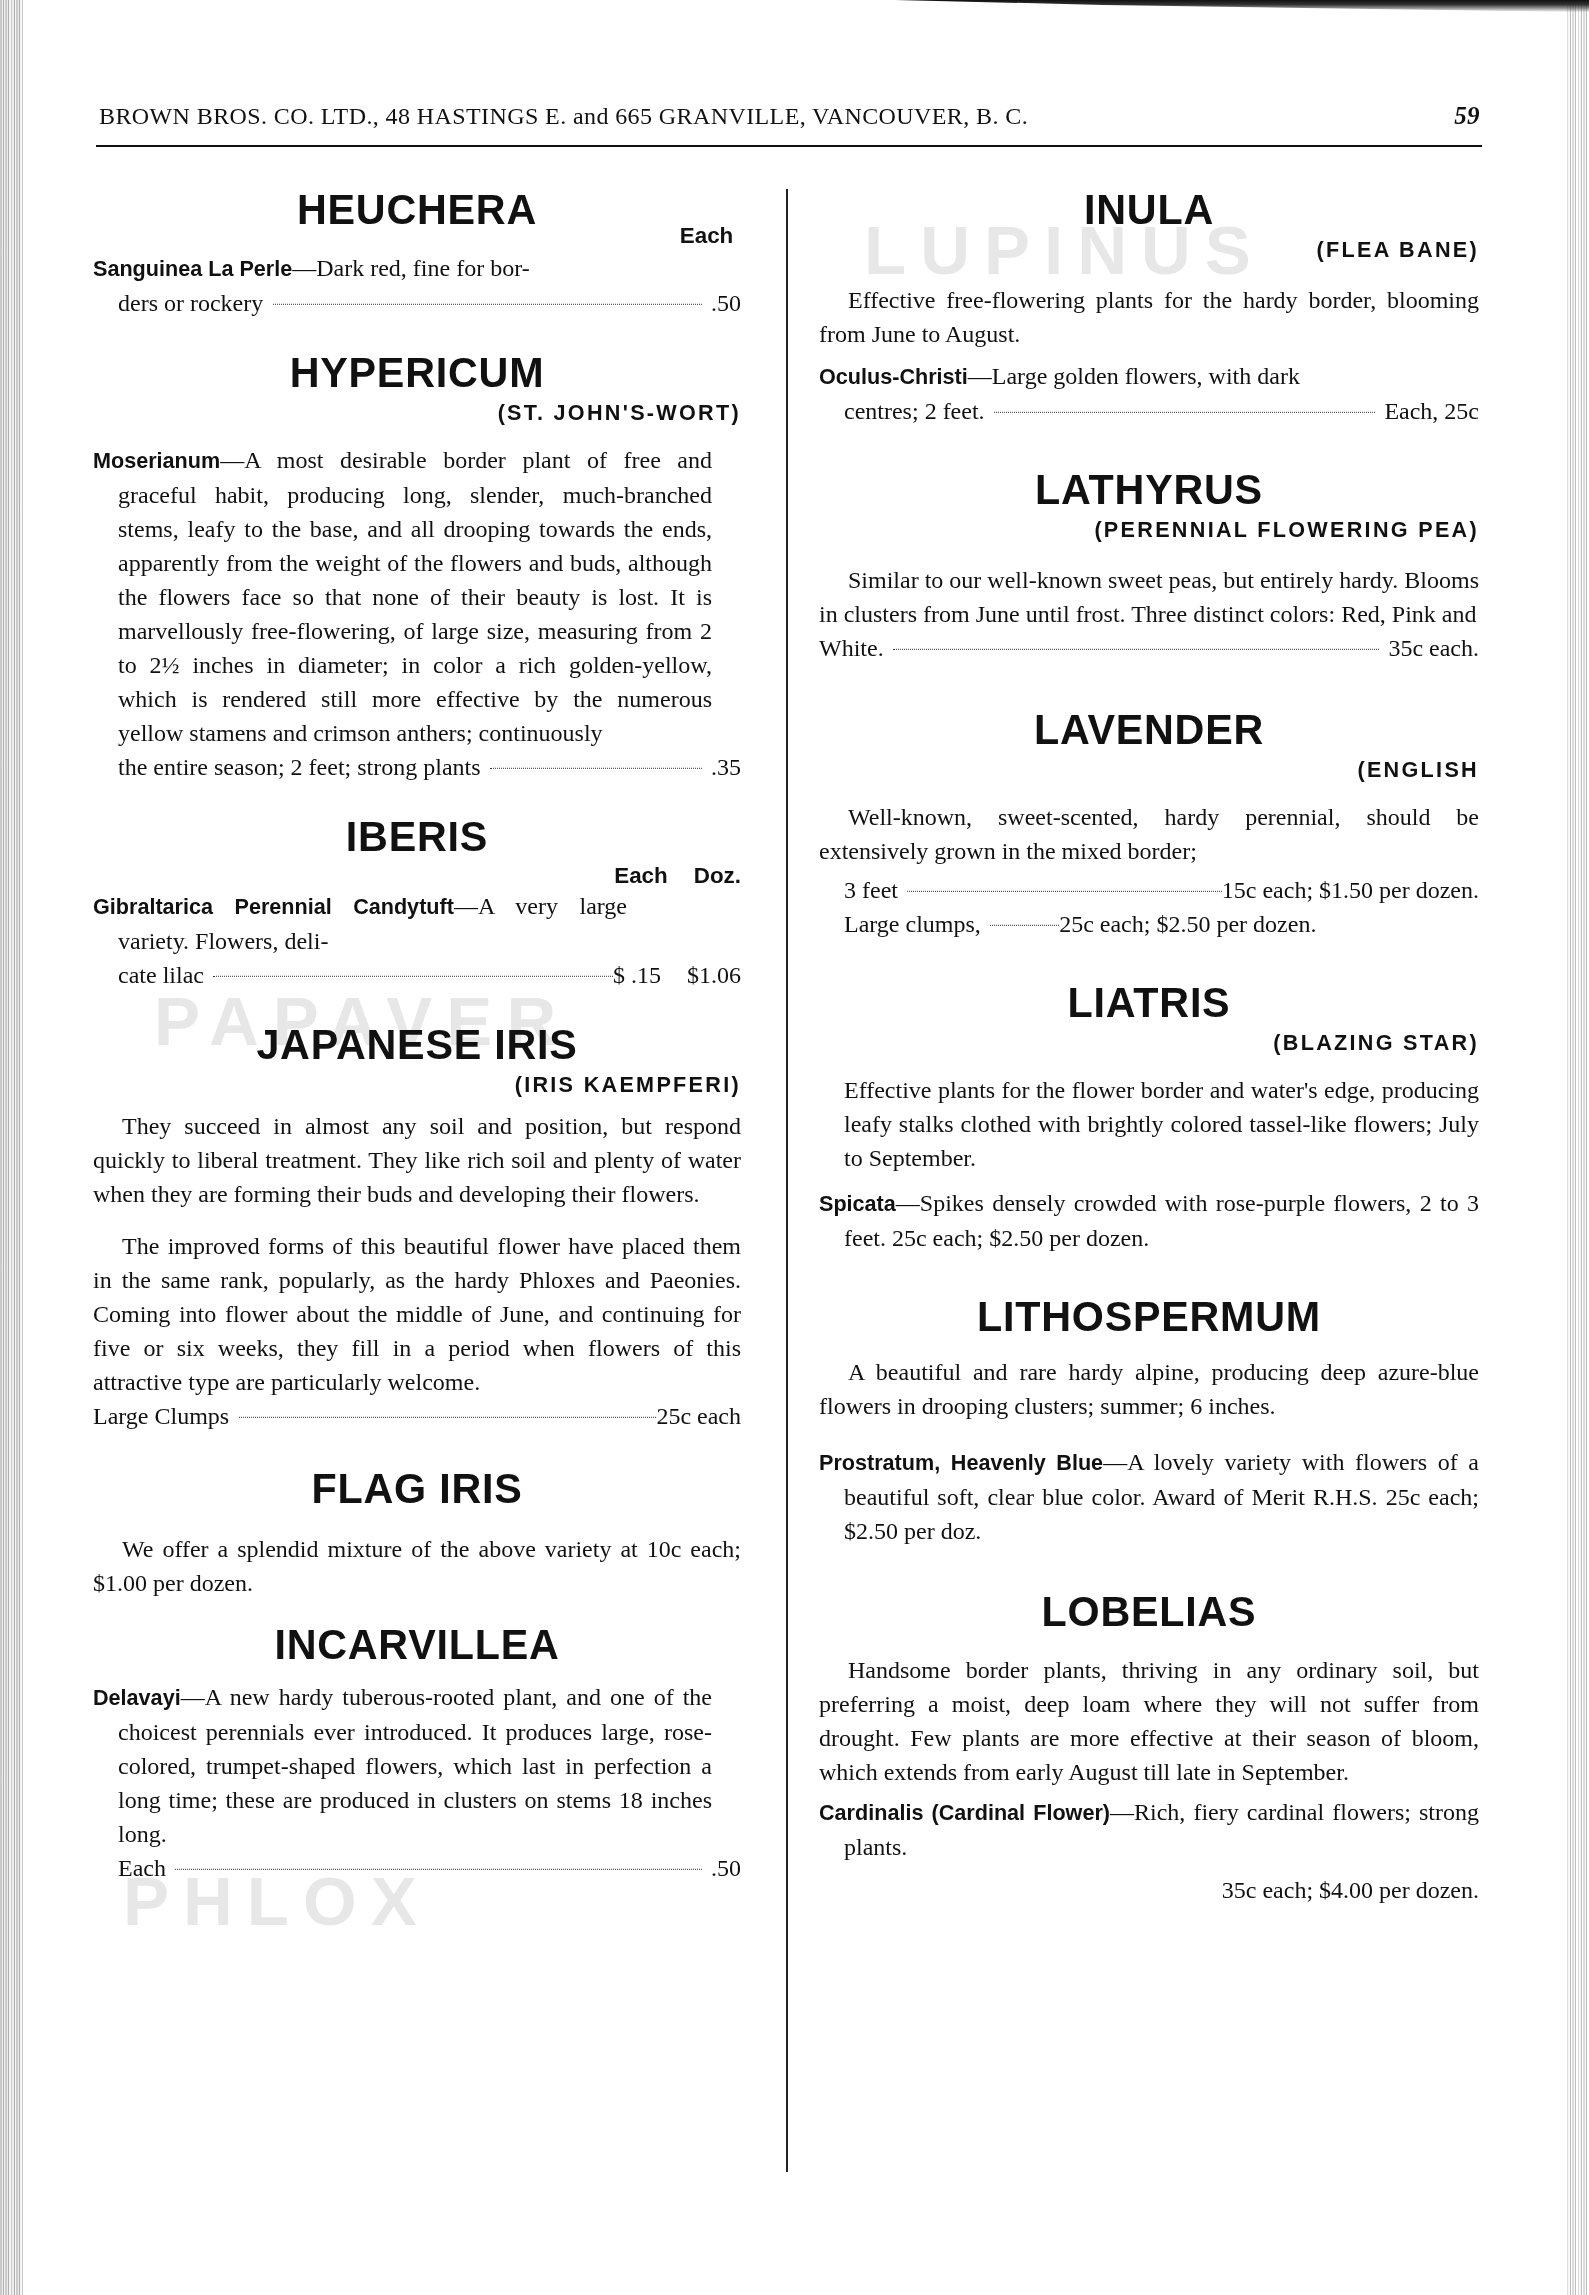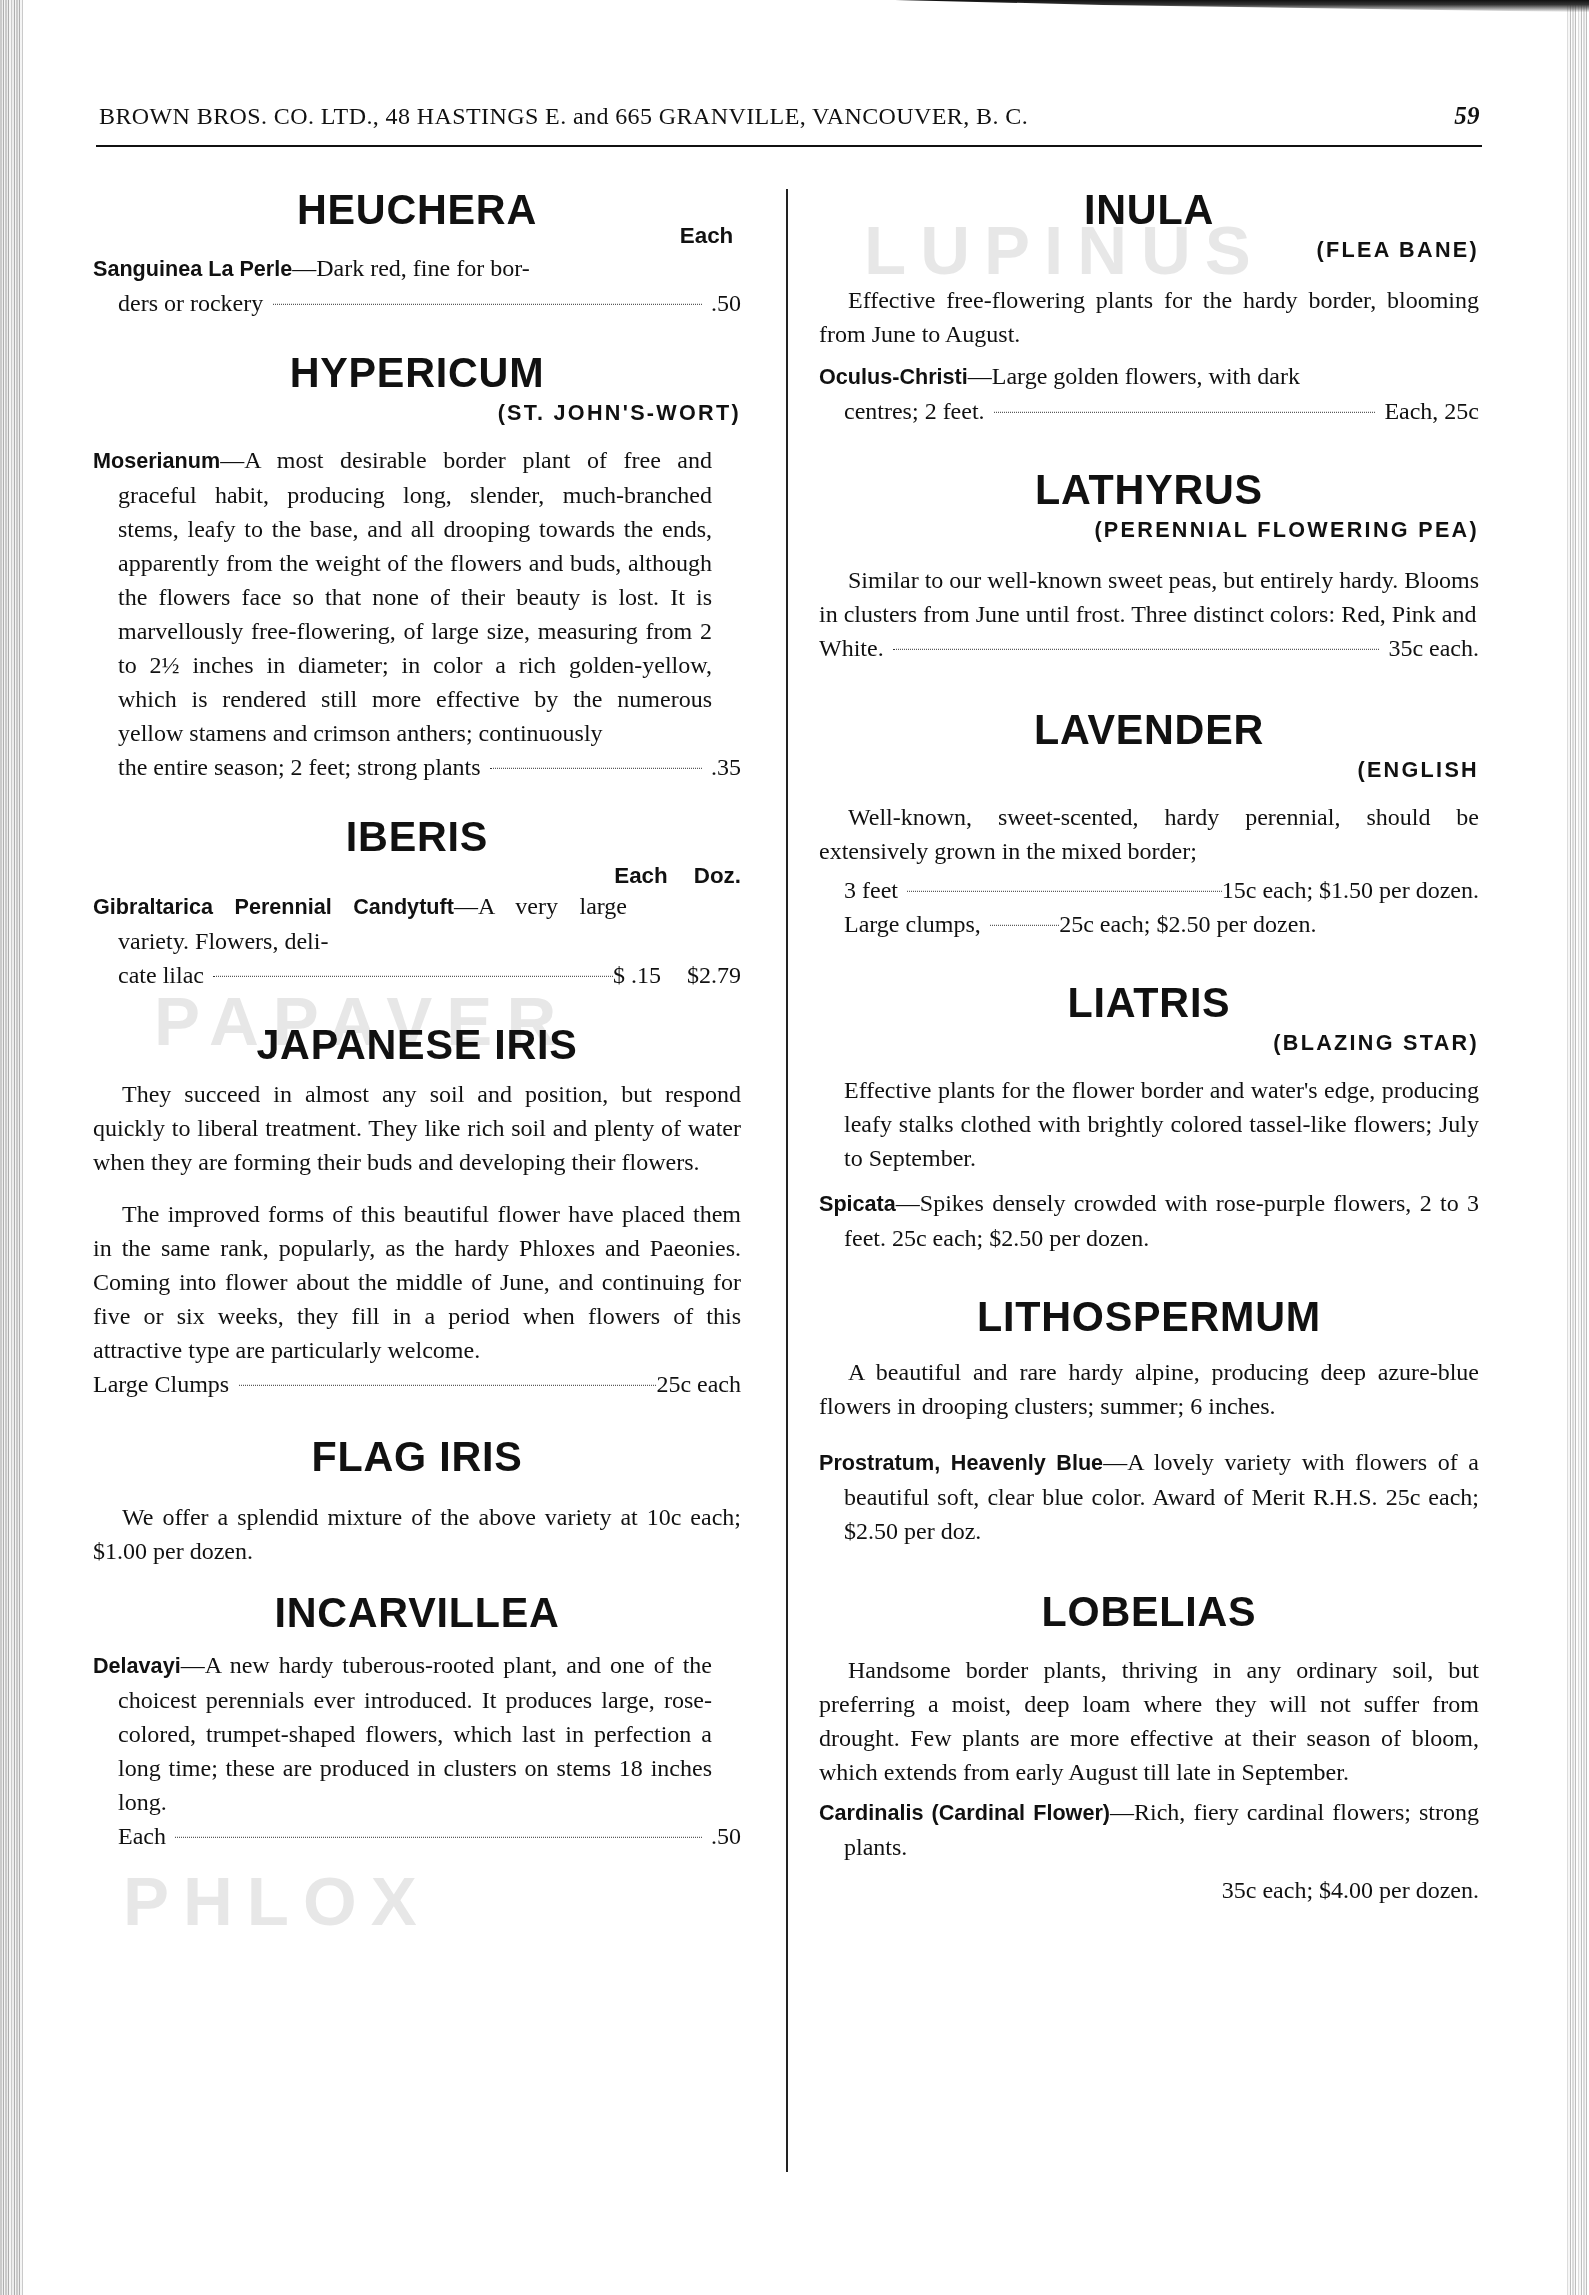--- a/index.html
+++ b/index.html
@@ -128,26 +128,27 @@
       <span>Each</span>
       <span>Doz.</span>
     </div>
     <p class="entry" style="padding-left:25px; text-indent:-25px; width:509px">
       <span class="variety">Gibraltarica Perennial Candytuft</span><span>—A very large variety. Flowers, deli-</span>
     </p>
     <div class="price-line indented">
       <span>cate lilac</span>
       <span class="leader" style="margin-right:0"></span>
       <span>$ .15</span>
-      <span style="margin-left:26px">$2.79</span>
+      <span style="margin-left:26px">$1.06</span>
     </div>
   </section>
 
   <section>
     <div class="heading" style="margin-top:31px">JAPANESE IRIS</div>
+    <div class="subheading">(IRIS KAEMPFERI)</div>
     <p class="para" style="margin-top:10.8px">They succeed in almost any soil and position, but respond quickly to liberal treatment.  They like rich soil and plenty of water when they are forming their buds and developing their flowers.</p>
     <p class="para" style="margin-top:18.5px">The improved forms of this beautiful flower have placed them in the same rank, popularly, as the hardy Phloxes and Paeonies.  Coming into flower about the middle of June, and continuing for five or six weeks, they fill in a period when flowers of this attractive type are particularly welcome.</p>
     <div class="price-line">
       <span>Large Clumps</span>
       <span class="leader" style="margin-right:0"></span>
       <span>25c each</span>
     </div>
   </section>
 
   <section>

